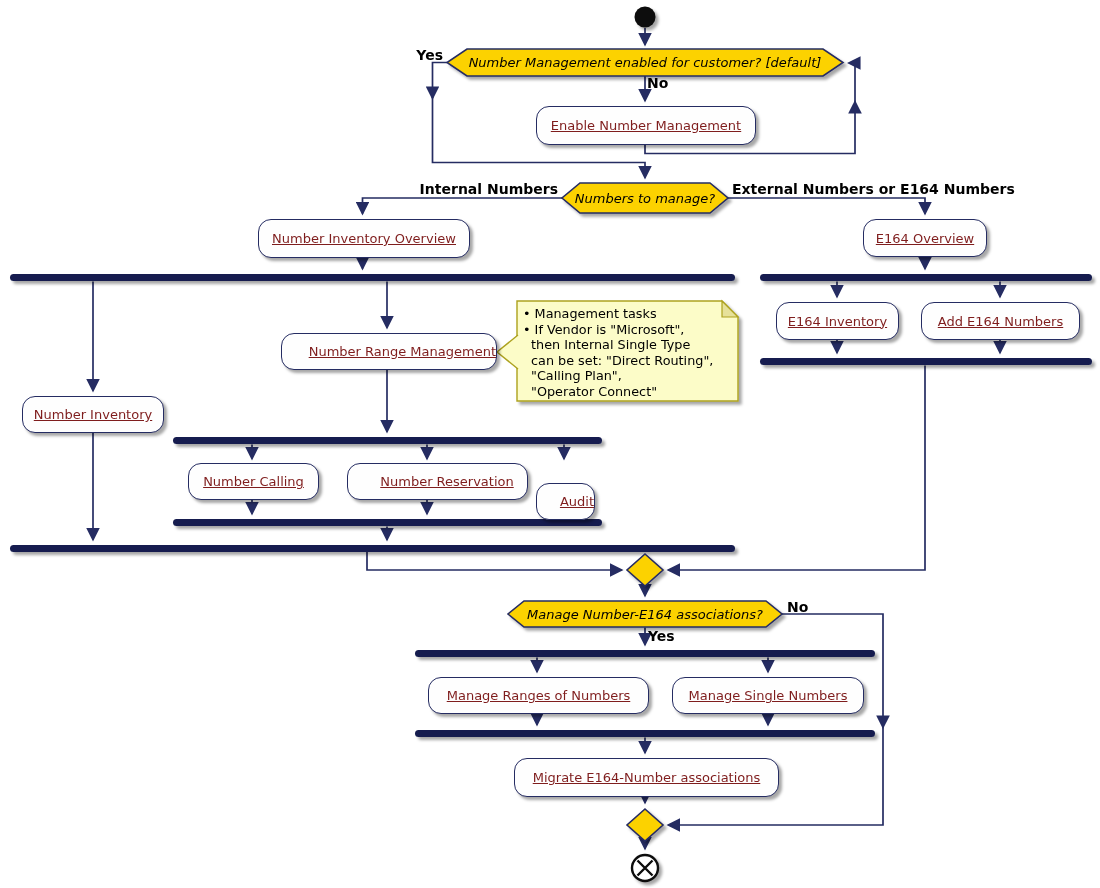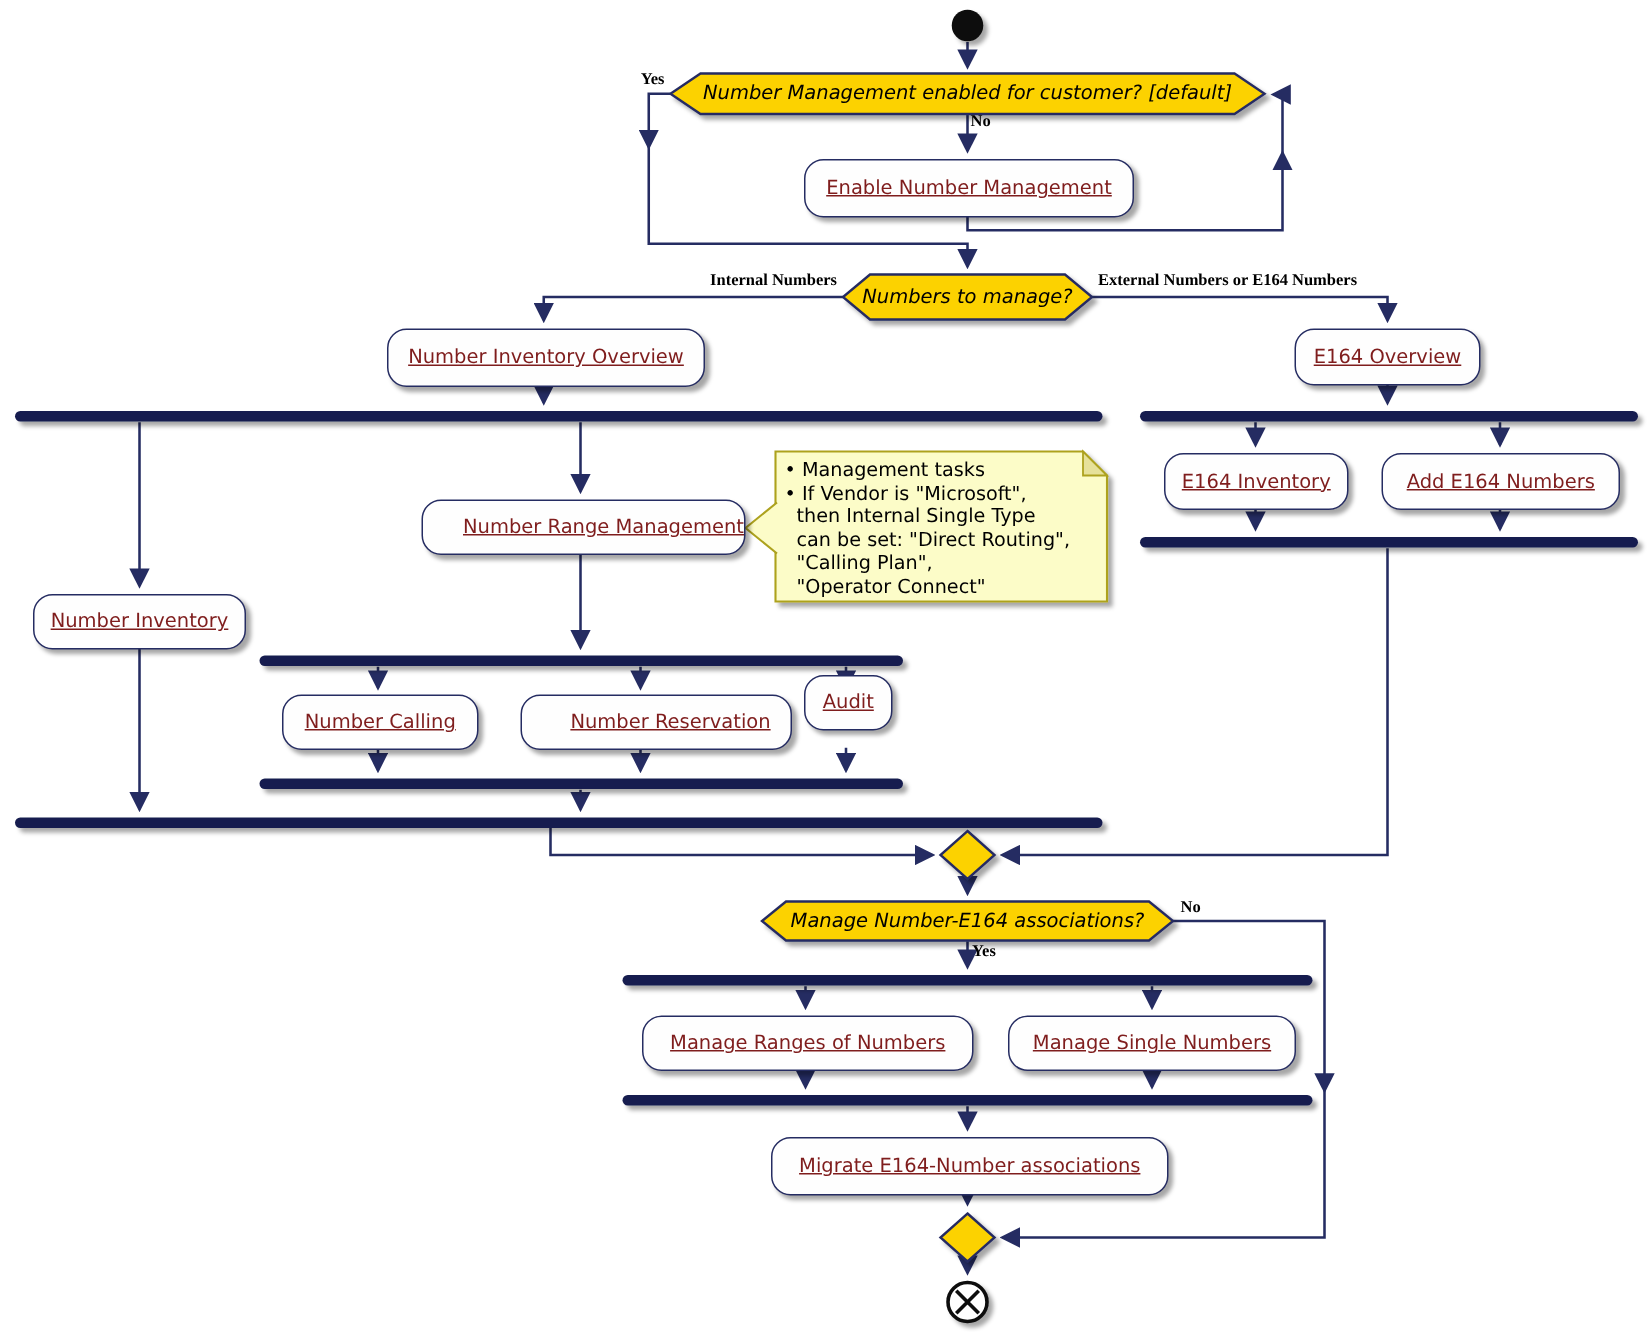--- a/index.html
+++ b/index.html
@@ -17,21 +17,21 @@
     display:flex; align-items:center; justify-content:center;
   }
   .activity .link {
     color:#7f1d1d; text-decoration:underline; font-size:13px; white-space:nowrap;
   }
   .dectext {
     position:absolute; z-index:4; font-style:italic; font-size:13px;
     display:flex; align-items:center; justify-content:center; white-space:nowrap;
   }
   .blabel {
-    position:absolute; z-index:4; font-weight:bold; font-size:11px; white-space:nowrap;font-family:Liberation Serif, serif;
+    position:absolute; z-index:4; font-weight:bold; font-size:14px; white-space:nowrap;
   }
   .blabel.right { text-align:right; }
   .note-text {
     position:absolute; z-index:4; left:523px; top:306px; width:212px;
     font-size:12.8px; line-height:15.6px;
   }
   .nl { white-space:pre; }
   .nl.cont { padding-left:8px; }
 </style>
 </head>
@@ -132,21 +132,21 @@
   <div class="blabel" style="left:647px; top:75px;">No</div>
   <div class="blabel right" style="left:406px; top:181px; width:152px;">Internal Numbers</div>
   <div class="blabel" style="left:732px; top:181px;">External Numbers or E164 Numbers</div>
   <div class="blabel" style="left:787px; top:599px;">No</div>
   <div class="blabel" style="left:648px; top:628px;">Yes</div>
 
   <div class="activity" style="left:536px; top:106px; width:218px; height:37px;">
     <span class="link">Enable Number Management</span>
   </div>
 
-  <div class="activity" style="left:258px; top:219px; width:210px; height:37px;">
+  <div class="activity" style="left:258px; top:219px; width:210px; height:37px;text-decoration:underline;">
     <span class="link">Number Inventory Overview</span>
   </div>
 
   <div class="activity" style="left:863px; top:219px; width:122px; height:36px;">
     <span class="link">E164 Overview</span>
   </div>
 
   <div class="activity" style="left:776px; top:302px; width:121px; height:36px;">
     <span class="link">E164 Inventory</span>
   </div>
@@ -164,21 +164,21 @@
   </div>
 
   <div class="activity" style="left:188px; top:463px; width:129px; height:35px;">
     <span class="link">Number Calling</span>
   </div>
 
   <div class="activity" style="left:347px; top:463px; width:160px; height:35px;padding-left:19px;">
     <span class="link">Number Reservation</span>
   </div>
 
-  <div class="activity" style="left:536px; top:450px; width:57px; height:35px;">
+  <div class="activity" style="left:536px; top:483px; width:57px; height:35px;justify-content:flex-end;">
     <span class="link">Audit</span>
   </div>
 
   <div class="activity" style="left:428px; top:677px; width:219px; height:35px;">
     <span class="link">Manage Ranges of Numbers</span>
   </div>
 
   <div class="activity" style="left:672px; top:677px; width:190px; height:35px;">
     <span class="link">Manage Single Numbers</span>
   </div>

